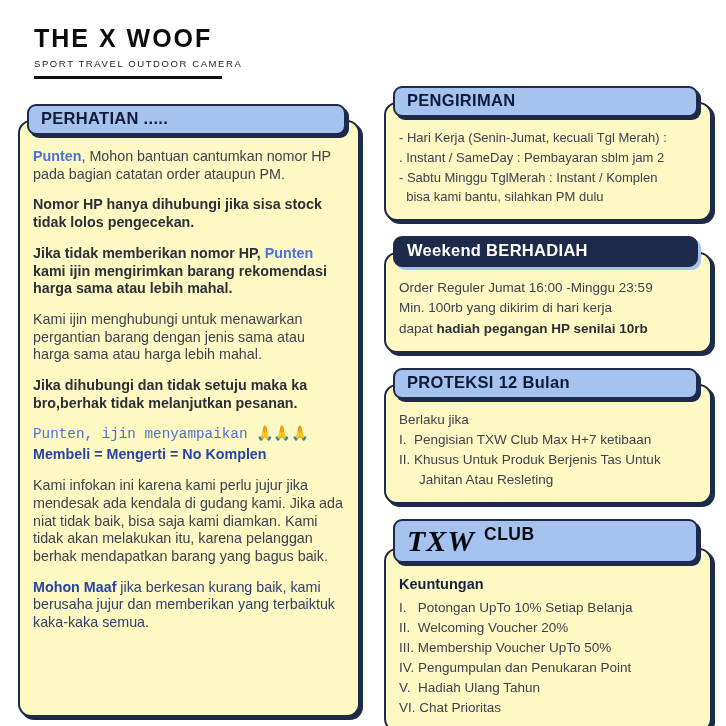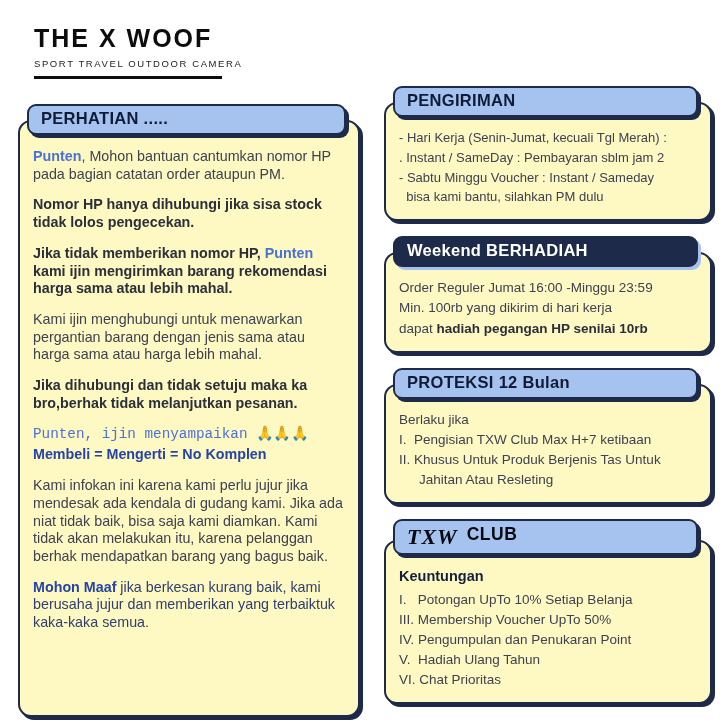--- a/index.html
+++ b/index.html
@@ -65,21 +65,21 @@
   .pengiriman-body { font-size: 13px; line-height: 1.52; }
   .line { white-space: pre-wrap; }
   .weekend-body { line-height: 1.5; }
   .proteksi-body .hang { padding-left: 20px; text-indent: -20px; white-space: pre-wrap; }
   .txw-body .hang { padding-left: 22px; text-indent: -22px; white-space: pre-wrap; }
   .subhead { font-weight: bold; color: #14203f; font-size: 14.5px; margin-bottom: 3px; }
 
   .txw-logo {
     font-family: "Liberation Serif", serif;
     font-style: italic; font-weight: bold;
-    font-size: 22px; letter-spacing: 1px;
+    font-size: 30px; letter-spacing: 1px;
     margin-right: 9px; color: #06090f;
   }
   .txw-club { font-weight: bold; font-size: 17.5px; color: #06090f; letter-spacing: 0.5px; }
 </style>
 </head>
 <body>
 
 <header class="brand">
   <div class="brand-title">THE X WOOF</div>
   <div class="brand-sub">SPORT TRAVEL OUTDOOR CAMERA</div>
@@ -107,21 +107,21 @@
 
 <div class="col-right">
 
   <section class="box">
     <div class="box-head">
       <span>PENGIRIMAN</span>
     </div>
     <div class="box-body pengiriman-body">
       <p class="line">- Hari Kerja (Senin-Jumat, kecuali Tgl Merah) :</p>
       <p class="line">. Instant / SameDay : Pembayaran sblm jam 2</p>
-      <p class="line">- Sabtu Minggu Voucher : Instant / Sameday</p>
+      <p class="line">- Sabtu Minggu TglMerah : Instant / Komplen</p>
       <p class="line">  bisa kami bantu, silahkan PM dulu</p>
     </div>
   </section>
 
   <section class="box">
     <div class="box-head dark">
       <span>Weekend BERHADIAH</span>
     </div>
     <div class="box-body weekend-body">
       <p class="line">Order Reguler Jumat 16:00 -Minggu 23:59</p>
@@ -142,20 +142,21 @@
   </section>
 
   <section class="box">
     <div class="box-head">
       <span class="txw-logo">TXW</span>
       <span class="txw-club">CLUB</span>
     </div>
     <div class="box-body txw-body">
       <p class="subhead">Keuntungan</p>
       <p class="hang">I.   Potongan UpTo 10% Setiap Belanja</p>
+      <p class="hang">II.  Welcoming Voucher 20%</p>
       <p class="hang">III. Membership Voucher UpTo 50%</p>
       <p class="hang">IV. Pengumpulan dan Penukaran Point</p>
       <p class="hang">V.  Hadiah Ulang Tahun</p>
       <p class="hang">VI. Chat Prioritas</p>
 
     </div>
   </section>
 
 </div>
 

